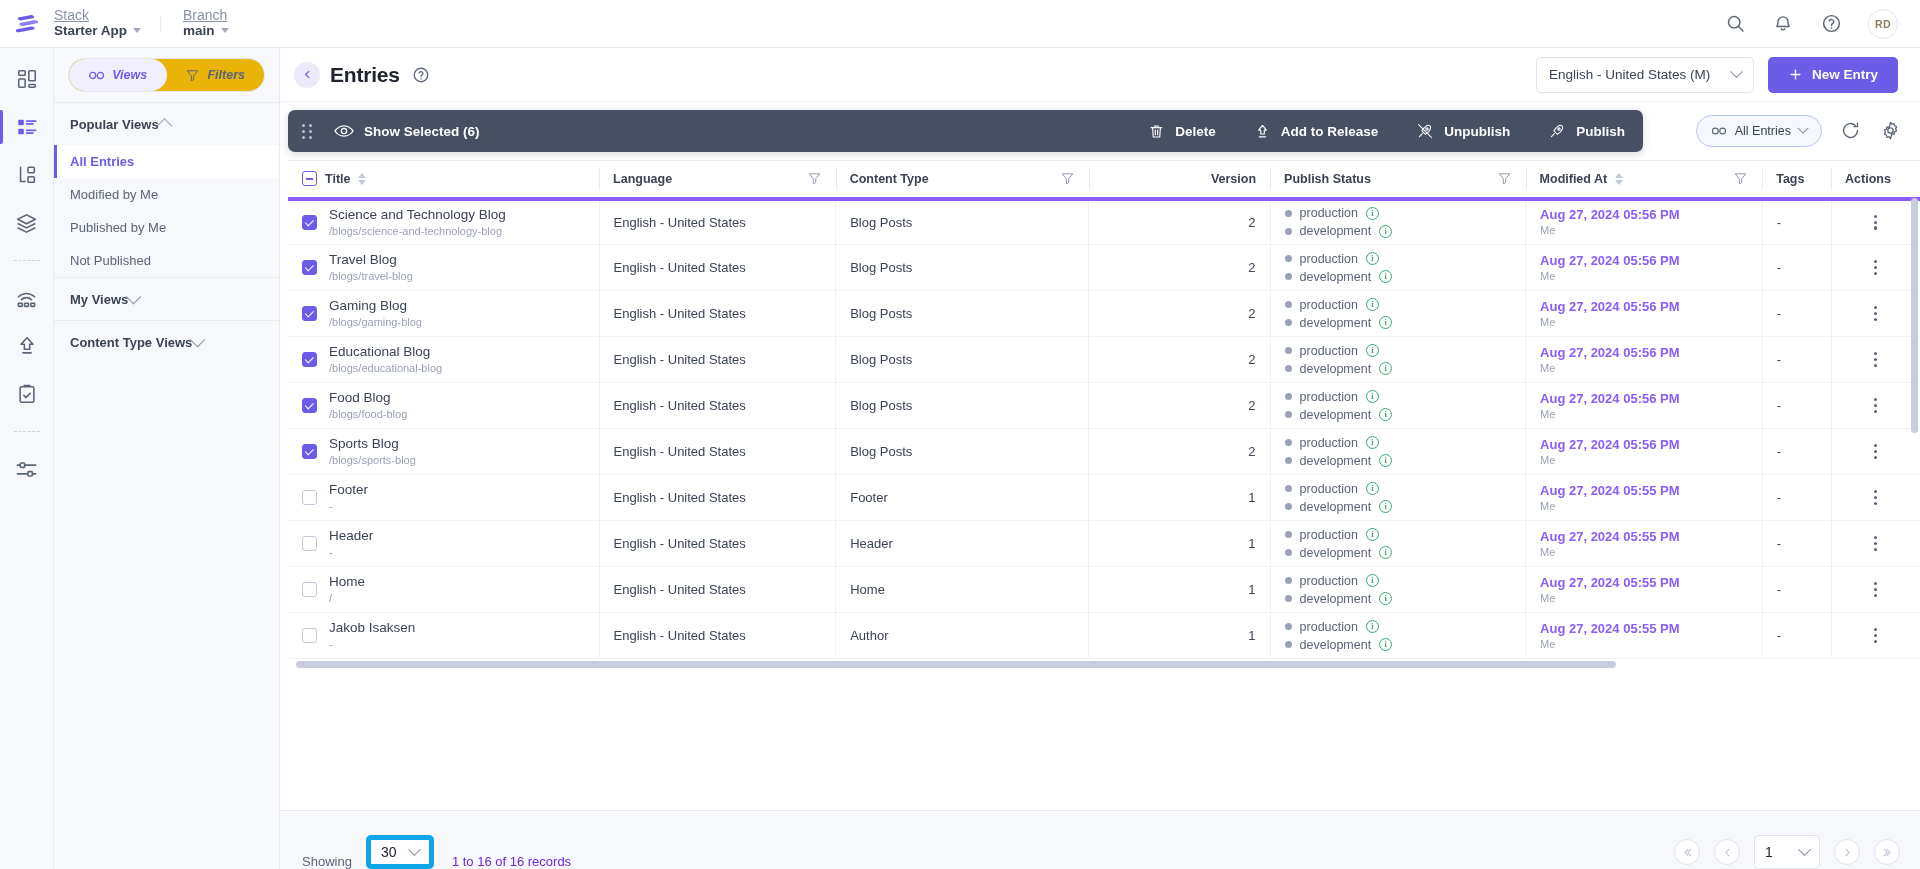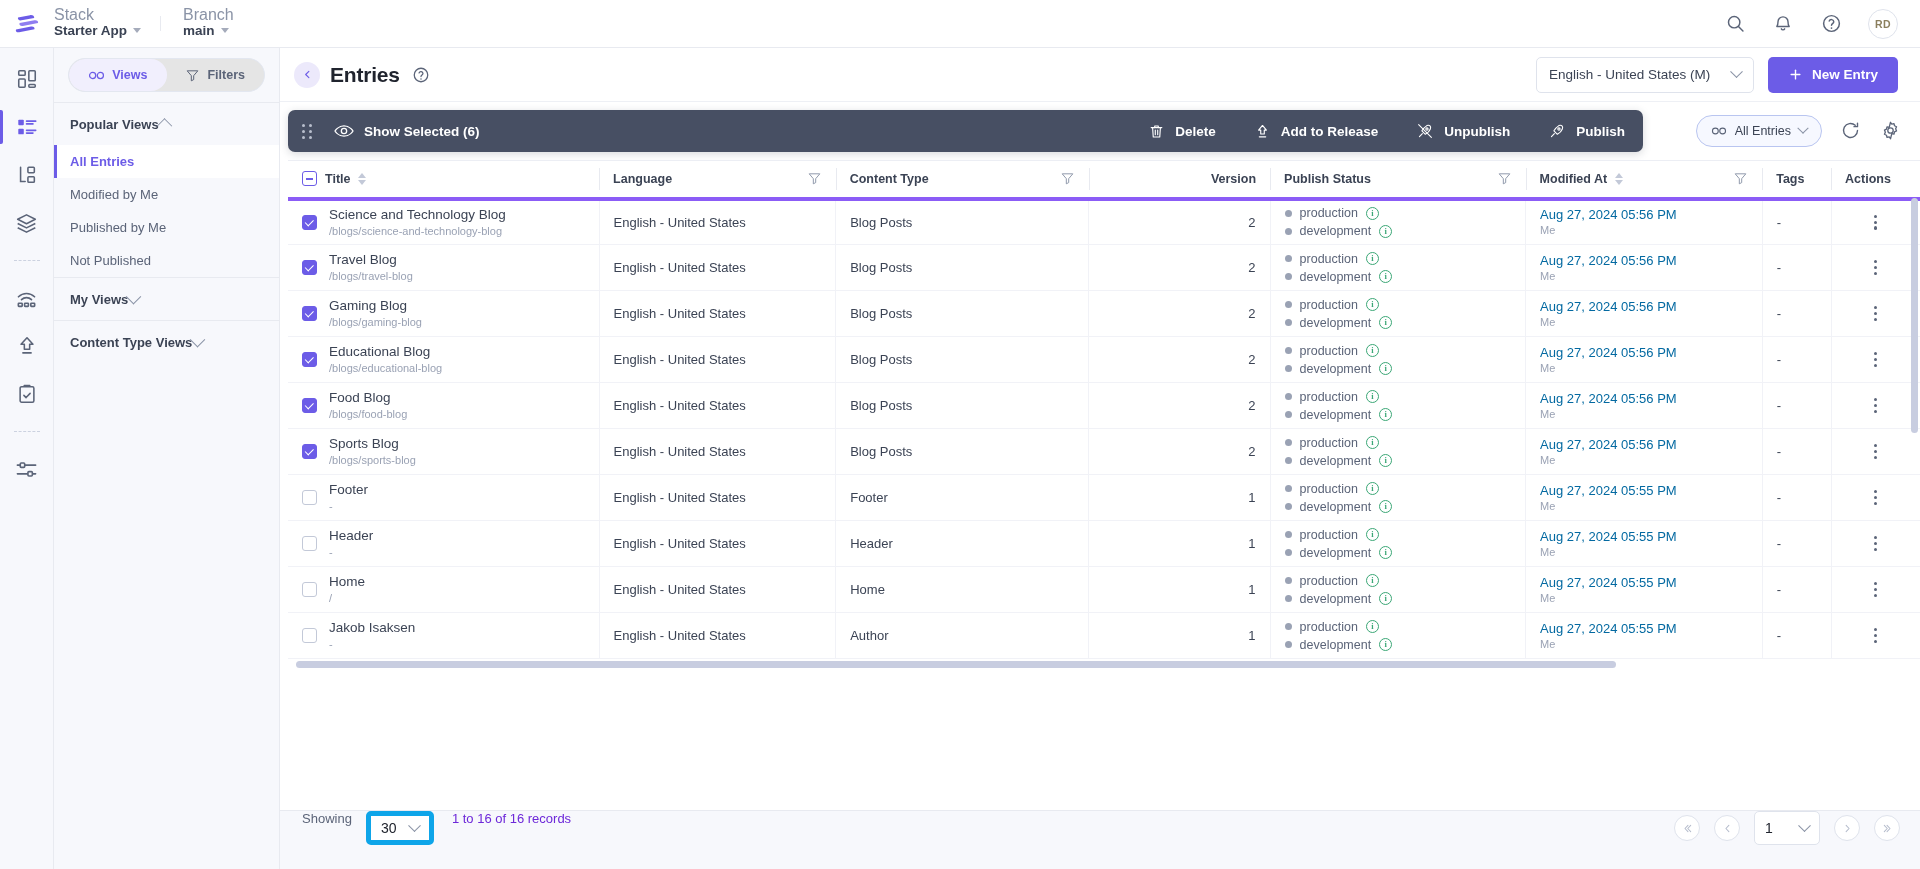--- a/index.html
+++ b/index.html
@@ -18,21 +18,21 @@
     height:48px; min-height:48px; background:#fff; border-bottom:1px solid #e8eaf0;
     display:flex; align-items:center; position:relative; z-index:30;
   }
   .logo-cell { width:54px; display:flex; align-items:center; justify-content:center; }
   .logo-cell svg { display:block; }
   .ctx-group { display:flex; align-items:center; height:48px; }
   .ctx-item { padding:0 20px 0 0; margin-right:22px; position:relative; }
   .ctx-item.divided:after {
     content:""; position:absolute; right:0; top:8px; bottom:8px; width:1px; background:#e8eaf0;
   }
-  .ctx-label { font-size:16px; color:#8a93a6; line-height:14px; }
+  .ctx-label { font-size:14px; color:#8a93a6; line-height:14px;text-decoration:underline; }
   .ctx-value { font-size:13.5px; color:#3b4354; font-weight:600; line-height:17px; display:flex; align-items:center; gap:6px;}
   .caret-sm { width:0;height:0;border-left:4px solid transparent;border-right:4px solid transparent;border-top:5px solid #a5abbb; }
   .topbar-right { margin-left:auto; display:flex; align-items:center; gap:26px; padding-right:22px; }
   .tb-icon { width:22px;height:22px; color:#5b6478; cursor:pointer; display:flex; align-items:center; justify-content:center;}
   .avatar {
     width:30px;height:30px;border-radius:50%;border:1px solid #dfe3ec;background:#fff;
     display:flex;align-items:center;justify-content:center;font-size:10.5px;font-weight:700;color:#8b7f5e;
     letter-spacing:.3px;
   }
 
@@ -52,22 +52,22 @@
   }
   .rail-sep { width:26px; border-top:1px dashed #ccd2e0; margin:2px 0; }
 
   
   .views-panel {
     width:226px; min-width:226px; background:#f7f8fc; border-right:1px solid #e8eaf0;
     display:flex; flex-direction:column;
   }
   .vp-head { height:54px; display:flex; align-items:center; padding:0 14px; }
   .seg {
-    display:flex; align-items:center; background:#e5e5e5; border:1px solid #e3e7f0; border-radius:22px;
-    height:34px; width:100%; overflow:hidden;
+    display:flex; align-items:center; background:#eab308; border:1px solid #e3e7f0; border-radius:22px;
+    height:34px; width:100%; overflow:hidden;font-style:italic;
   }
   .seg-btn {
     flex:1; height:100%; display:flex; align-items:center; justify-content:center; gap:7px;
     font-size:12.5px; font-weight:600; color:#5b6478; cursor:pointer;
   }
   .seg-btn.on { background:#f1effd; color:#6c5ce7; border-radius:22px; }
   .vp-section { border-top:1px solid #e8eaf0; }
   .vp-sec-head {
     height:42px; display:flex; align-items:center; 
     padding:0 16px; font-size:13px; font-weight:700; color:#3b4354; cursor:pointer;
@@ -157,38 +157,38 @@
   .cb.ind { border-color:#6c5ce7; }
   .cb.ind:after { content:""; width:7px;height:1.8px;background:#6c5ce7; }
   .title-main { font-size:13.5px; color:#3b4354; line-height:17px; }
   .title-sub { font-size:11px; color:#9aa2b4; line-height:15px; margin-top:1px; }
   .ver { text-align:right; }
   .pub-line { display:flex; align-items:center; gap:8px; height:18px; }
   .dot { width:7px;height:7px;border-radius:50%;background:#9aa2b4;flex:none; }
   .pub-txt { font-size:12.5px; color:#5b6478; }
   .info-c { width:13px;height:13px;border:1.2px solid #3ba776;border-radius:50%;display:flex;align-items:center;justify-content:center;
             font-size:8.5px;color:#3ba776;font-weight:700;line-height:1;font-family:"Liberation Serif",serif;}
-  .mod-main { font-size:13px;color:#0369a1; line-height:17px;}
+  .mod-main { font-size:13px;color:#8b5cf6; line-height:17px;font-weight:bold;}
   .mod-sub { font-size:11px;color:#9aa2b4; line-height:15px; }
   .dash { color:#8a93a6; }
   .kebab { display:flex;flex-direction:column;gap:2.5px;align-items:center;cursor:pointer; }
   .kebab i { width:3.2px;height:3.2px;border-radius:50%;background:#5b6478;display:block;}
 
   
   .vscroll {
     position:absolute; right:2px; top:38px; bottom:0; width:7px;
   }
   .vscroll i { position:absolute; top:0; width:7px; height:235px; border-radius:4px; background:#c8cde0; display:block;}
   .hscroll { height:8px; position:relative; margin:2px 12px 0 8px; }
   .hscroll i { position:absolute; left:0; top:0; height:7px; width:1320px; border-radius:4px; background:#c8cde0; display:block; }
 
   
   .footer {
     height:59px; min-height:59px; background:#f7f8fc; border-top:1px solid #e8eaf0;
-    display:flex; align-items:flex-start; padding:0 20px 0 22px;
+    display:flex; align-items:flex-end; padding:0 20px 0 22px;
   }
   .showing-lbl { font-size:13px; color:#5b6478; margin-right:14px; }
   .page-size {
     height:34px; width:68px; border:5px solid #0ea5e9; border-radius:5px; background:#fff;
     display:flex; align-items:center; justify-content:space-between; padding:0 10px; font-size:14px; color:#20242e; cursor:pointer;
   }
   .records { font-size:13px; color:#6d28d9; margin-left:18px; }
   .pager { margin-left:auto; display:flex; align-items:center; gap:14px; }
   .pg-btn {
     width:26px;height:26px;border-radius:50%;border:1px solid #dfe3ec;background:#fff;

